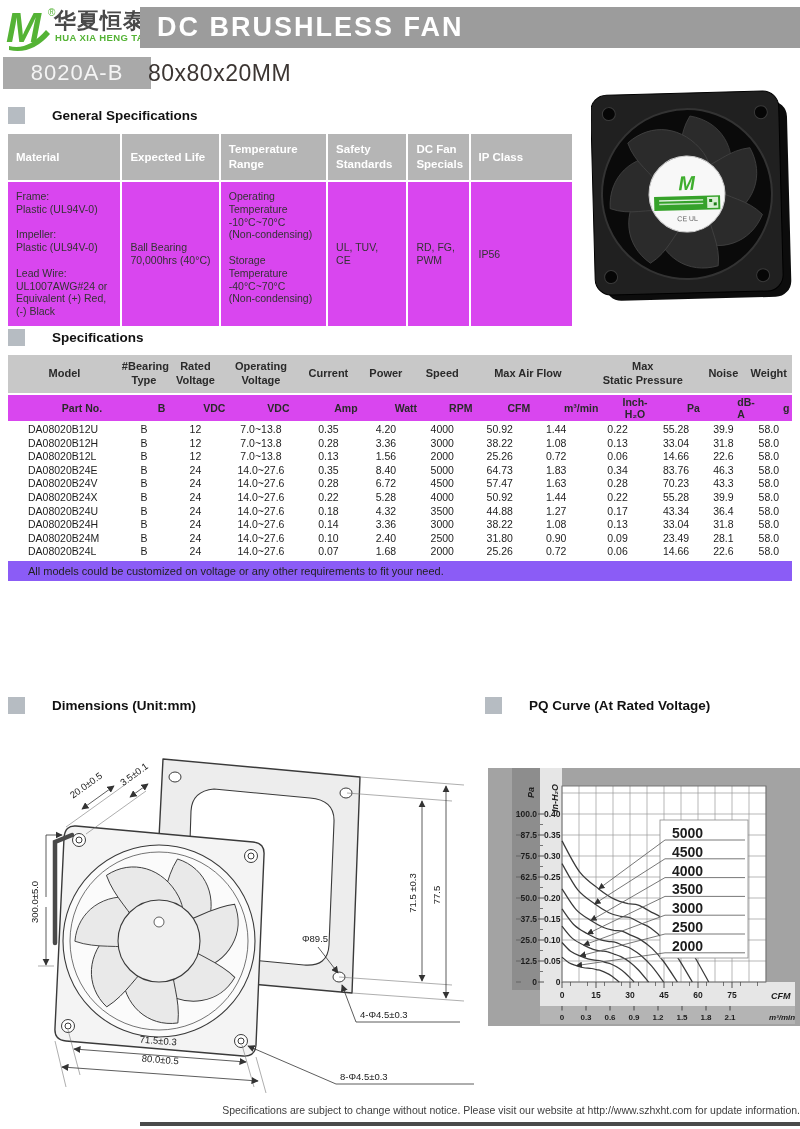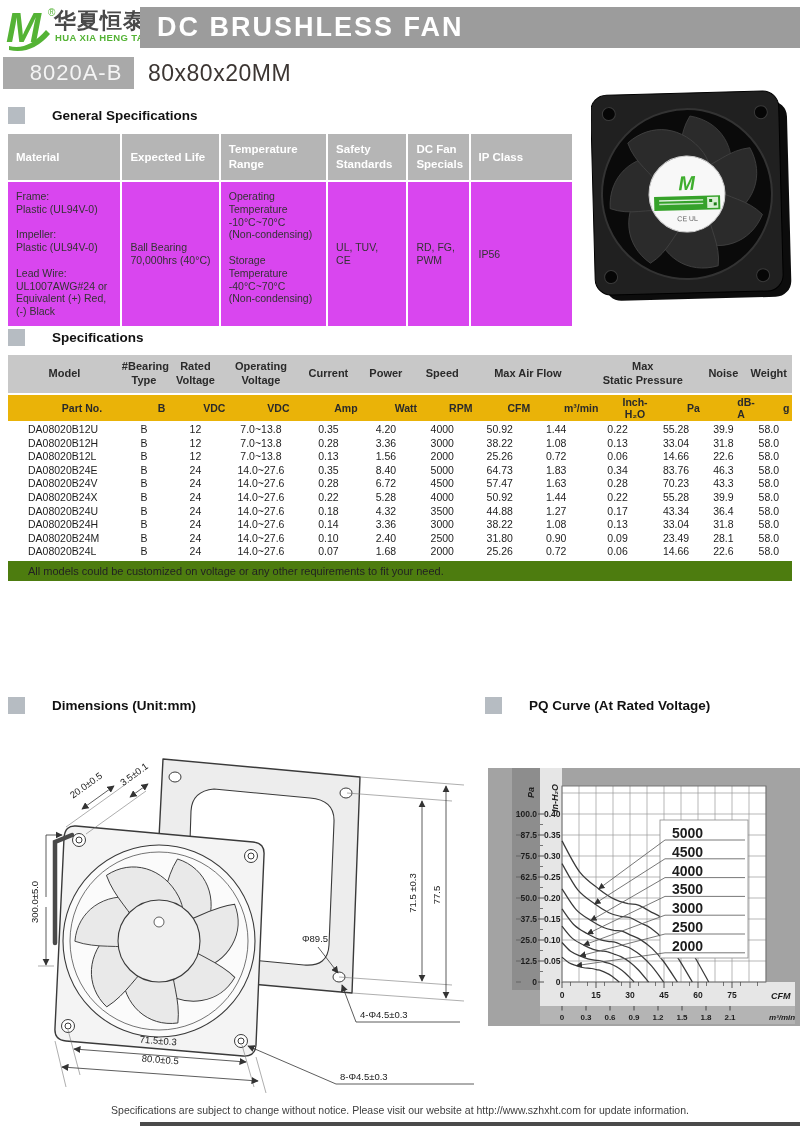--- a/index.html
+++ b/index.html
@@ -5,50 +5,50 @@
   html,body{margin:0;padding:0;background:#fff;}
   .page{position:relative;width:800px;height:1129px;background:#fff;overflow:hidden;
         font-family:"Liberation Sans","DejaVu Sans",sans-serif;}
   .abs{position:absolute;}
 
   
   .banner{left:140px;top:7px;width:660px;height:41px;background:#9c9c9c;}
   .banner .t{margin-left:17px;line-height:41px;color:#fff;font-size:27px;font-weight:bold;letter-spacing:2px;}
   .cnname{left:54px;top:6px;font-size:22px;font-weight:bold;color:#4a4a4a;letter-spacing:1px;}
   .enname{left:55px;top:32px;font-size:9.5px;font-weight:bold;color:#54b335;letter-spacing:0.4px;}
-  .badge{left:3px;top:57px;width:116px;height:32px;background:#a9a9a9;text-align:center;
-         line-height:32px;font-size:22px;color:#f4f4f4;letter-spacing:1px;padding-left:15px;}
+  .badge{left:3px;top:57px;width:148px;height:32px;background:#a9a9a9;text-align:center;
+         line-height:32px;font-size:22px;color:#f4f4f4;letter-spacing:1px;}
   .sizelabel{left:148px;top:57px;height:32px;line-height:32px;font-size:23px;color:#3c3633;letter-spacing:0.5px;}
 
   
   .sec{display:flex;align-items:center;gap:11px;}
   .sec .sq{width:17px;height:17px;background:#b6bcc2;}
   .sec .t{font-size:13.5px;font-weight:bold;color:#111;margin-left:16px;}
 
   
   table.gen{left:6px;top:132px;border-collapse:separate;border-spacing:2px;table-layout:fixed;width:568px;}
   table.gen th{background:#b5b5b5;color:#fff;font-size:11.5px;font-weight:bold;text-align:left;
                padding:6px 8px;height:34px;vertical-align:middle;white-space:pre-line;line-height:1.3;}
   table.gen td{background:#d946ef;color:#333;font-size:10.5px;line-height:1.22;padding:8px 8px;
                vertical-align:middle;white-space:pre-line;height:128px;}
   table.gen td.vtop{vertical-align:top;}
 
   
   table.spec{left:8px;top:355px;border-collapse:collapse;table-layout:fixed;width:784px;}
   table.spec th{color:#2a2a2a;white-space:pre-line;}
   table.spec tr.h1 th{background:#c8c8c8;font-size:11px;font-weight:bold;height:36px;line-height:1.25;
                       border-bottom:2px solid #fff;text-align:center;vertical-align:middle;}
-  table.spec tr.h2 th{background:#eab308;font-size:10.5px;font-weight:bold;height:21px;
+  table.spec tr.h2 th{background:#d946ef;font-size:10.5px;font-weight:bold;height:21px;
                       border-bottom:2px solid #fff;text-align:center;vertical-align:middle;padding-left:36px;}
   table.spec tbody td{font-size:10.5px;color:#1d1d1d;text-align:center;height:13.6px;padding:0;line-height:13.6px;}
   table.spec tbody td.model{text-align:left;padding-left:20px;}
-  table.spec td.note{background:#4d7c0f;border-top:2px solid #fff;font-size:11px;color:#222;
+  table.spec td.note{background:#8b5cf6;border-top:2px solid #fff;font-size:11px;color:#222;
                      text-align:left;padding:4px 0 4px 20px;}
 
-  .footer{left:0;top:1104px;width:800px;text-align:center;font-size:10.5px;color:#3d3d3d;}
+  .footer{left:0;top:1104px;width:800px;text-align:right;font-size:10.5px;color:#3d3d3d;}
   .botbar{left:140px;top:1122px;width:660px;height:3.5px;background:#4a4a4a;}
 
   svg text{font-family:"Liberation Sans","DejaVu Sans",sans-serif;}
 </style>
 </head>
 <body>
 
 <div class="page">
 
   <svg class="abs" style="left:6px;top:4px" width="52" height="50" viewBox="0 0 52 50">

